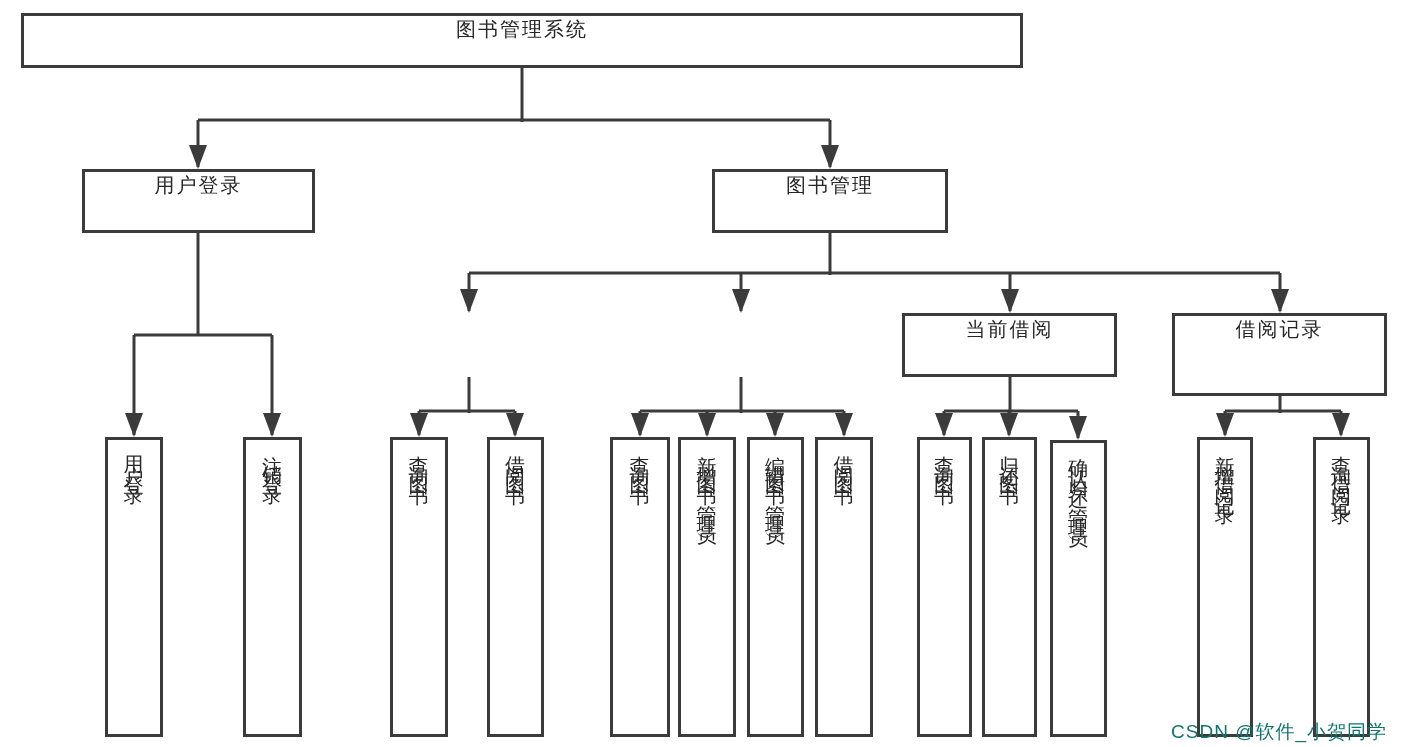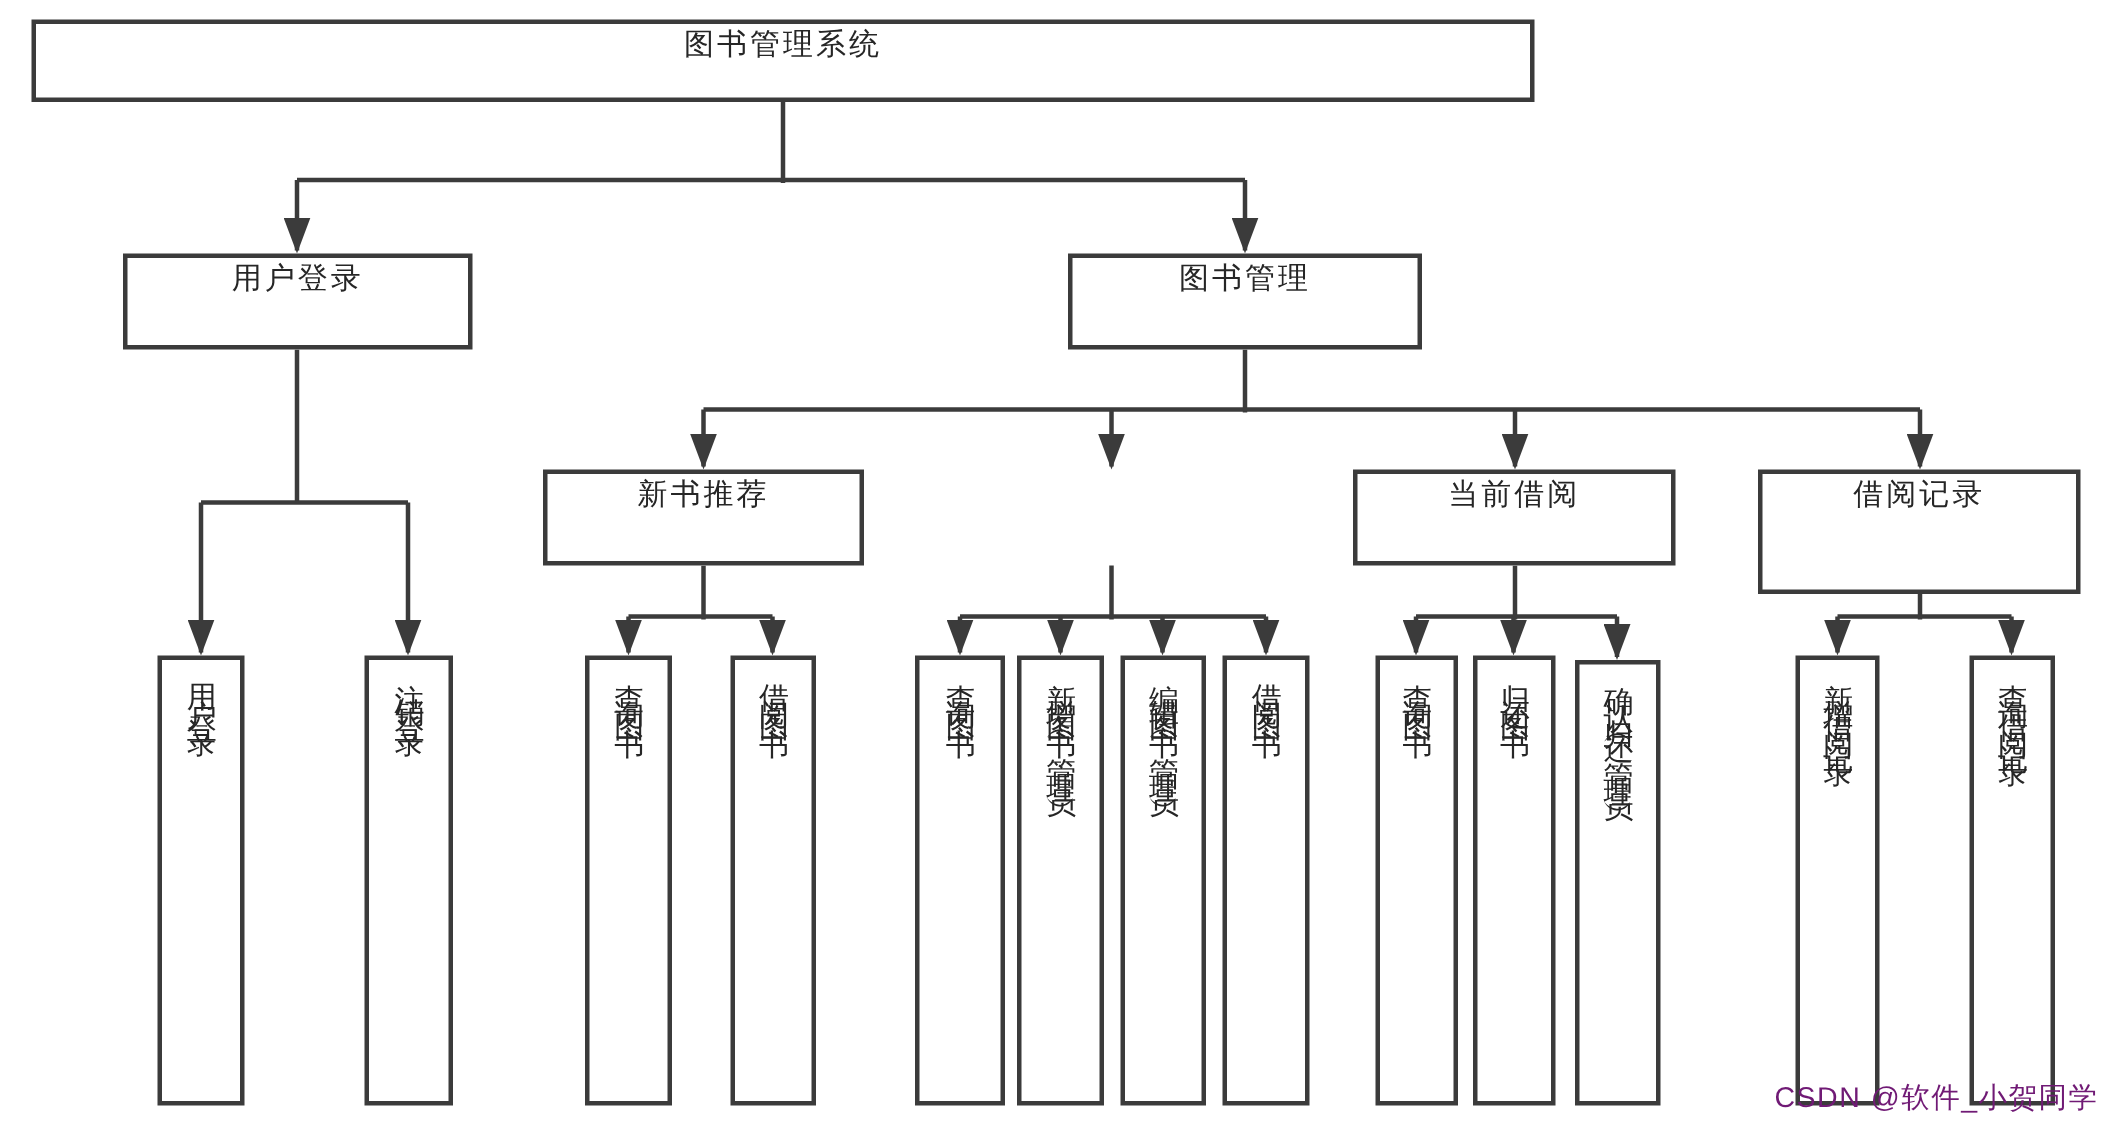--- a/index.html
+++ b/index.html
@@ -29,25 +29,25 @@
   .node.h { font-size: 20px; letter-spacing: 2px; white-space: nowrap; }
   .node.v span {
     writing-mode: vertical-rl;
     text-orientation: mixed;
     font-size: 20px;
     letter-spacing: 10px;
     line-height: 1;
   }
   .watermark {
     position: absolute;
-    right: 6px;
+    right: 18px;
     bottom: 2px;
     font-size: 19px;
     letter-spacing: 1px;
-    color: #701a75;
+    color: #0f766e;
     white-space: nowrap;
   }
 </style>
 </head>
 <body>
 
 <div class="canvas">
 
   <svg class="connectors" viewBox="0 0 1405 747" xmlns="http://www.w3.org/2000/svg">
     <defs>
@@ -103,23 +103,20 @@
     <span>图书管理系统</span>
   </div>
 
   <div class="node h" style="left:82px;top:169px;width:233px;height:64px">
     <span>用户登录</span>
   </div>
   <div class="node h" style="left:712px;top:169px;width:236px;height:64px">
     <span>图书管理</span>
   </div>
 
-  <div class="node h" style="left:362px;top:313px;width:214px;height:64px">
-    <span>新书推荐</span>
-  </div>
   <div class="node h" style="left:902px;top:313px;width:215px;height:64px">
     <span>当前借阅</span>
   </div>
   <div class="node h" style="left:1172px;top:313px;width:215px;height:83px">
     <span>借阅记录</span>
   </div>
 
   <div class="node v" style="left:105px;top:437px;width:58px;height:300px">
     <span>用户登录</span>
   </div>

